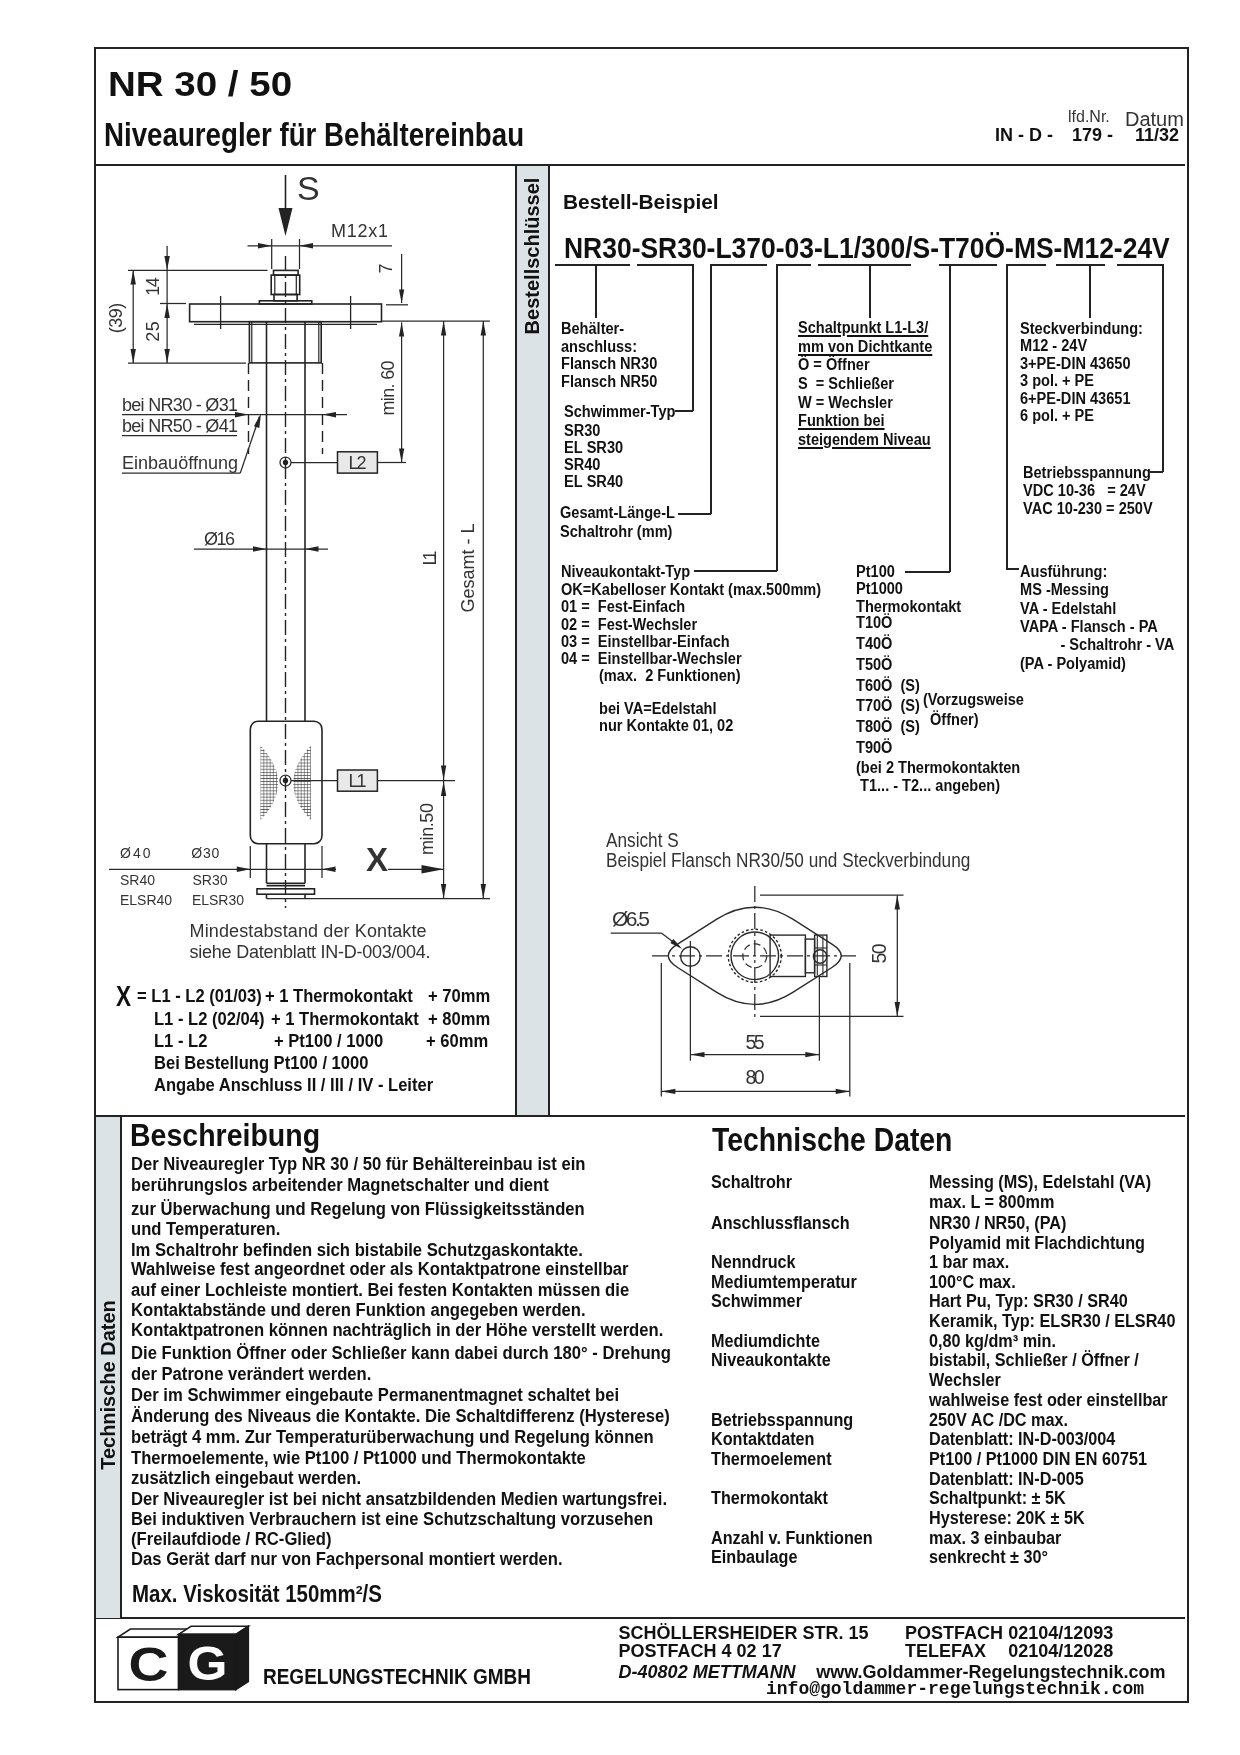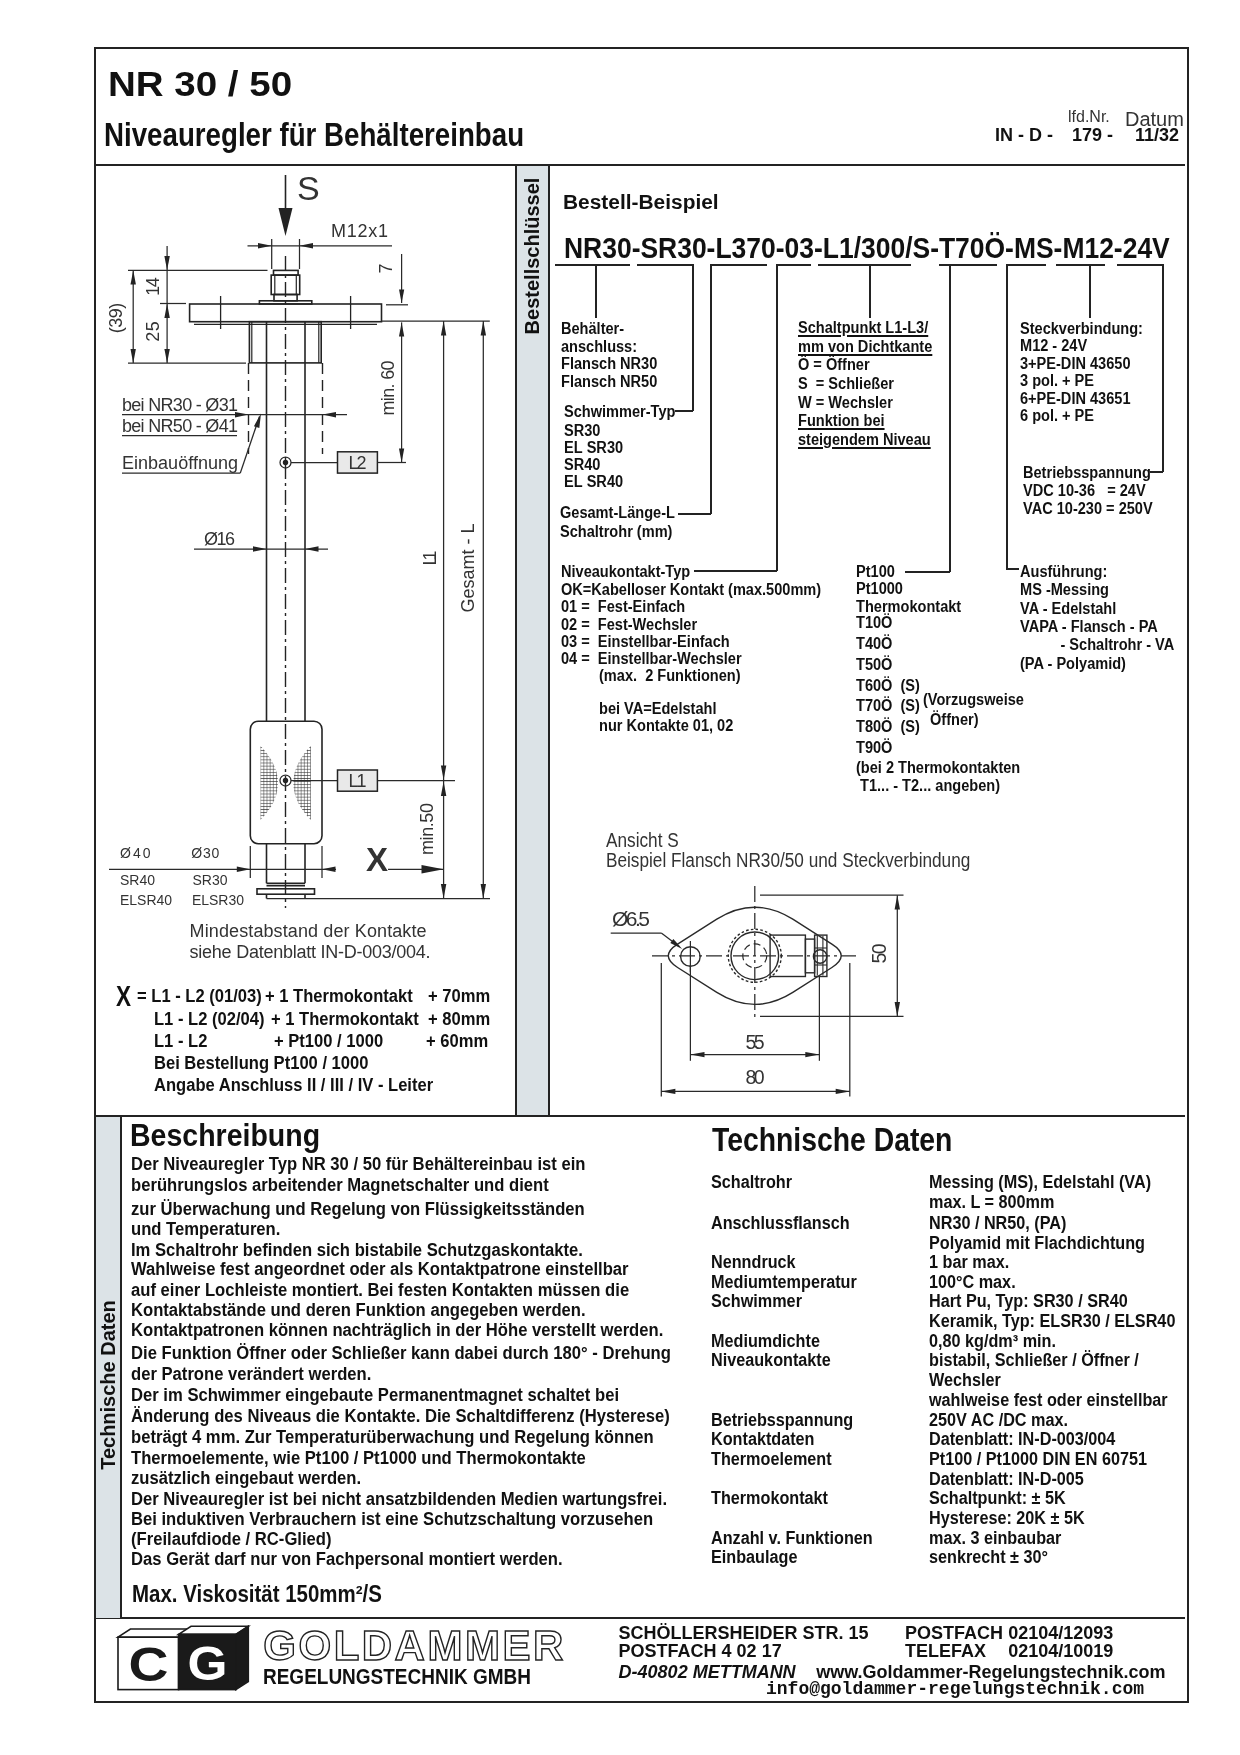--- a/index.html
+++ b/index.html
@@ -372,24 +372,23 @@
   <div class="t tv" style="top:1449.9px;">Pt100 / Pt1000 DIN EN 60751</div>
   <div class="t tv" style="top:1469.9px;">Datenblatt: IN-D-005</div>
   <div class="t tl" style="top:1488.9px;">Thermokontakt</div>
   <div class="t tv" style="top:1488.9px;">Schaltpunkt: ± 5K</div>
   <div class="t tv" style="top:1508.9px;">Hysterese: 20K ± 5K</div>
   <div class="t tl" style="top:1528.9px;">Anzahl v. Funktionen</div>
   <div class="t tv" style="top:1528.9px;">max. 3 einbaubar</div>
   <div class="t tl" style="top:1547.9px;">Einbaulage</div>
   <div class="t tv" style="top:1547.9px;">senkrecht ± 30°</div>
 
-  <div class="t" style="left:263.3px;top:1625.4px;font-size:42px;letter-spacing:2.5px;color:#fff;-webkit-text-stroke:1.4px #232323;">GOLDAMMER</div>
   <div class="t" style="left:263.3px;top:1665.6px;font-size:22px;transform:scaleX(0.863);transform-origin:0 0;">REGELUNGSTECHNIK GMBH</div>
   <div class="t ft" style="left:618.6px;top:1623.7px;">SCHÖLLERSHEIDER STR. 15</div>
   <div class="t ft" style="left:618.6px;top:1641.8px;">POSTFACH 4 02 17</div>
   <div class="t ft" style="left:618.6px;top:1663.2px;font-style:italic;">D-40802 METTMANN</div>
   <div class="t ft" style="left:904.9px;top:1623.7px;">POSTFACH</div>
   <div class="t ft" style="left:904.9px;top:1641.8px;">TELEFAX</div>
   <div class="t ft" style="left:1008.2px;top:1623.7px;">02104/12093</div>
-  <div class="t ft" style="left:1008.2px;top:1641.8px;">02104/10019</div>
+  <div class="t ft" style="left:1008.2px;top:1641.8px;">02104/12028</div>
   <div class="t ft" style="left:816.2px;top:1663.2px;text-align:center;">www.Goldammer-Regelungstechnik.com</div>
   <div class="t ft" style="left:766px;top:1680.2px;font-family:Liberation Mono, monospace;">info@goldammer-regelungstechnik.com</div>
 </div>
 
 </body></html>

